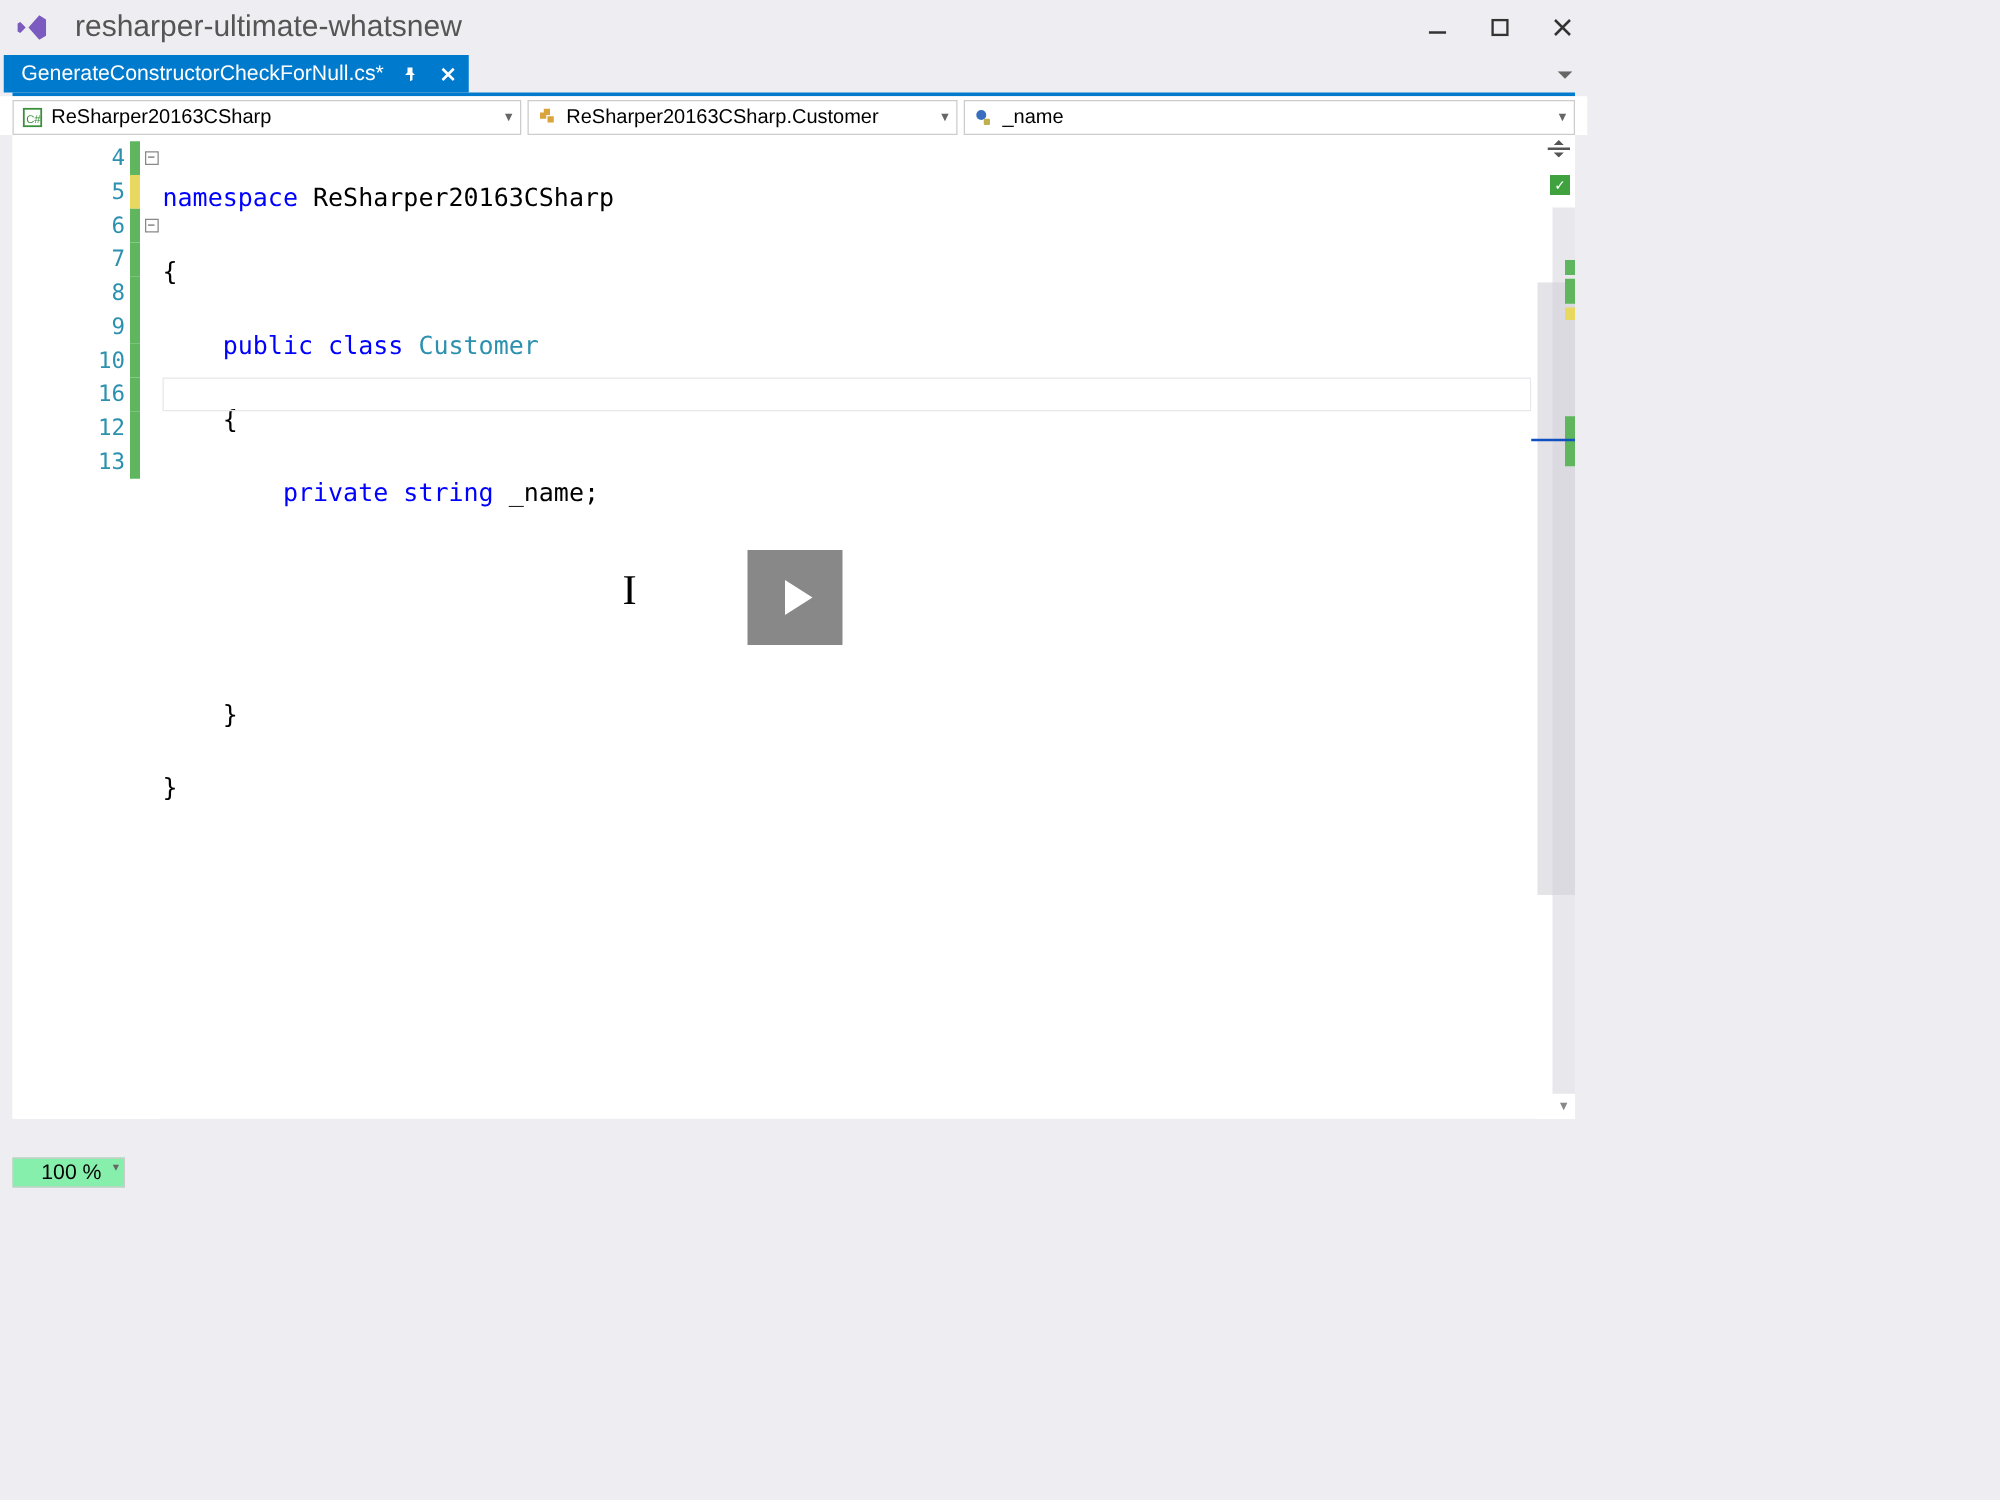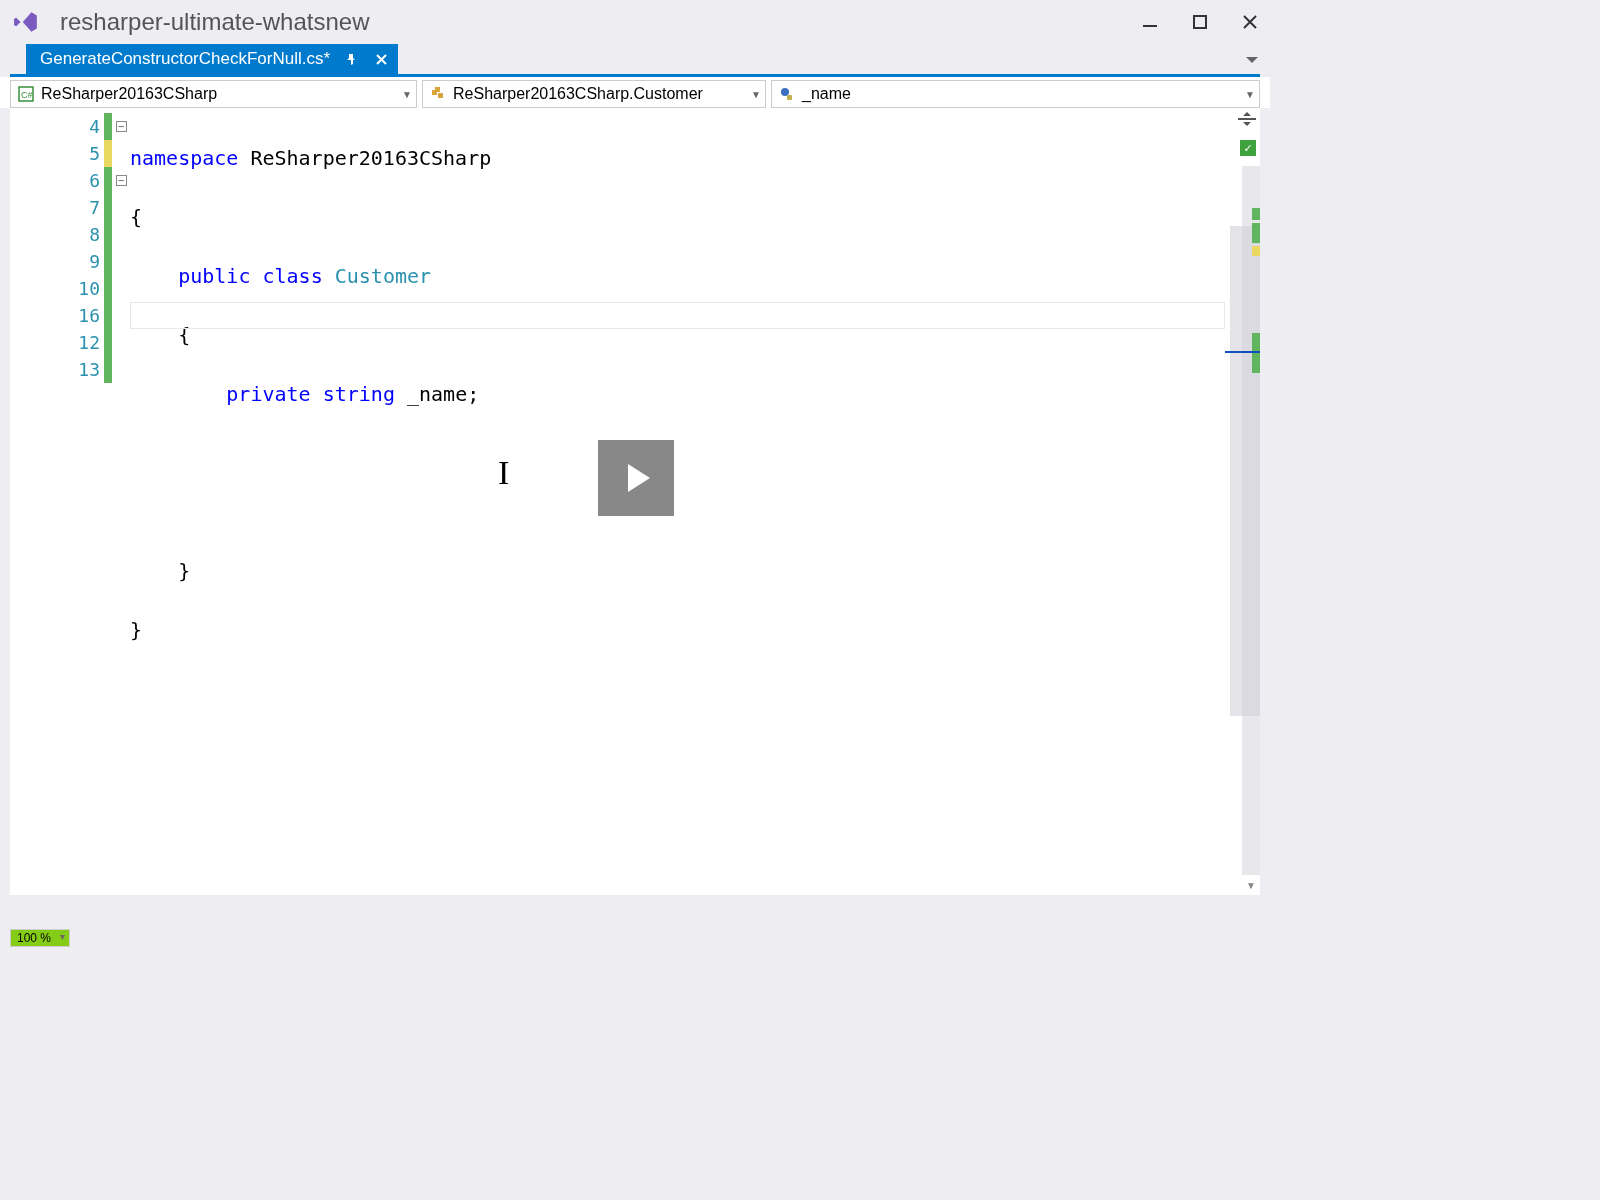--- a/index.html
+++ b/index.html
@@ -37,21 +37,21 @@
     align-items: center;
   }
   .win-btn {
     width: 28px; height: 28px;
     display: flex; align-items: center; justify-content: center;
     cursor: pointer;
   }
   .tab-strip {
     display: flex;
     align-items: center;
-    padding-left: 26px;
+    padding-left: 3px;
     height: 30px;
     position: relative;
   }
   .tab {
     background: #007acc;
     color: white;
     height: 30px;
     display: flex;
     align-items: center;
     padding: 0 8px 0 14px;
@@ -234,24 +234,24 @@
     bottom: 0;
     left: 0; right: 0;
     height: 28px;
     background: #eeeef2;
     padding: 0 10px;
     display: flex;
     align-items: center;
   }
   .zoom-dd {
     border: 1px solid #ccc;
-    background: #84cc16;
-    padding: 1px 18px 1px 6px;
-    position: relative;
-    font-size: 12px;
+    background: #86efac;
+    padding: 1px 18px 1px 22px;
+    position: relative;
+    font-size: 17px;
   }
   .zoom-dd::after {
     content: "▾";
     position: absolute;
     right: 4px;
     color: #666;
     font-size: 10px;
   }
   .play-overlay {
     position: absolute;

